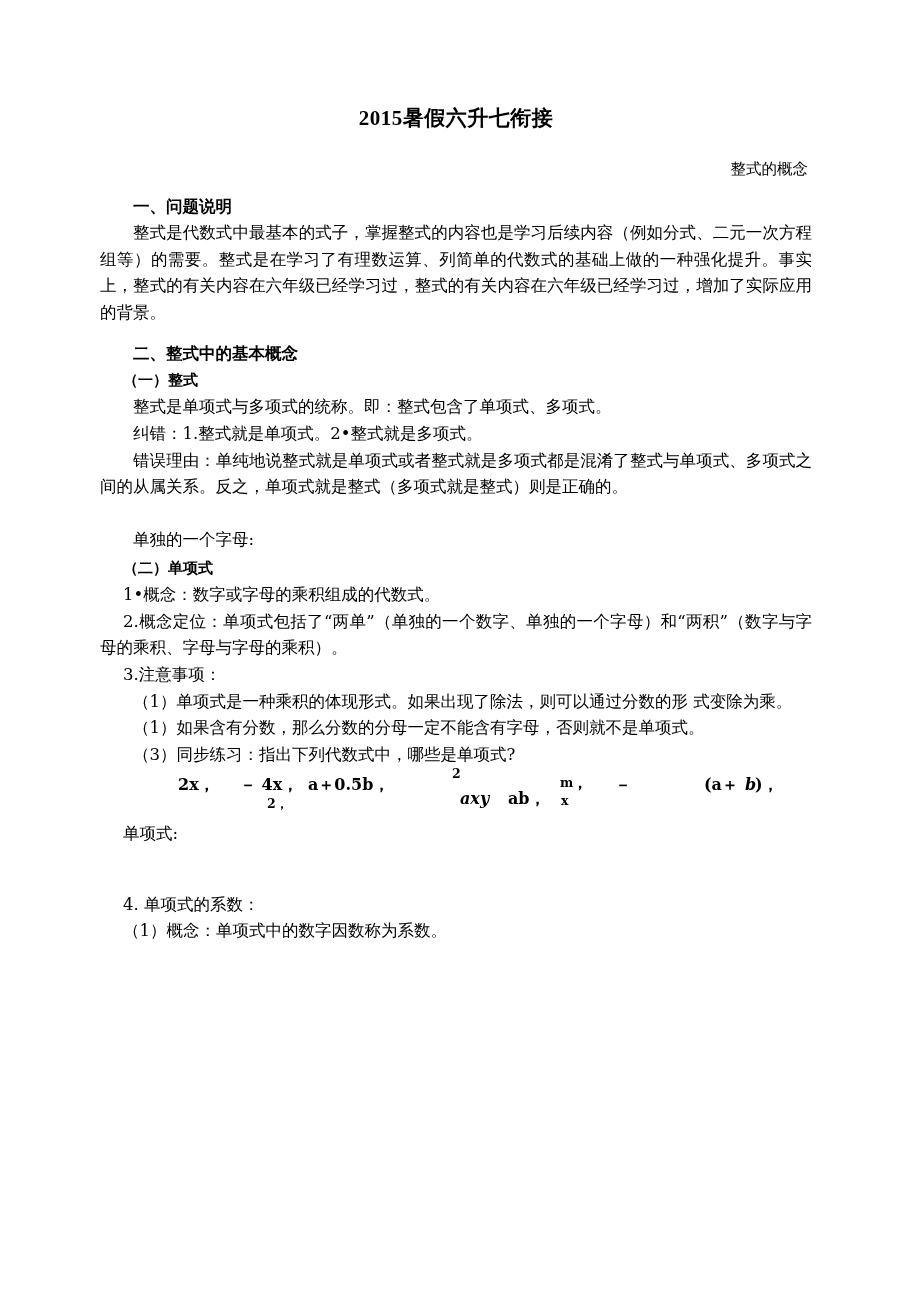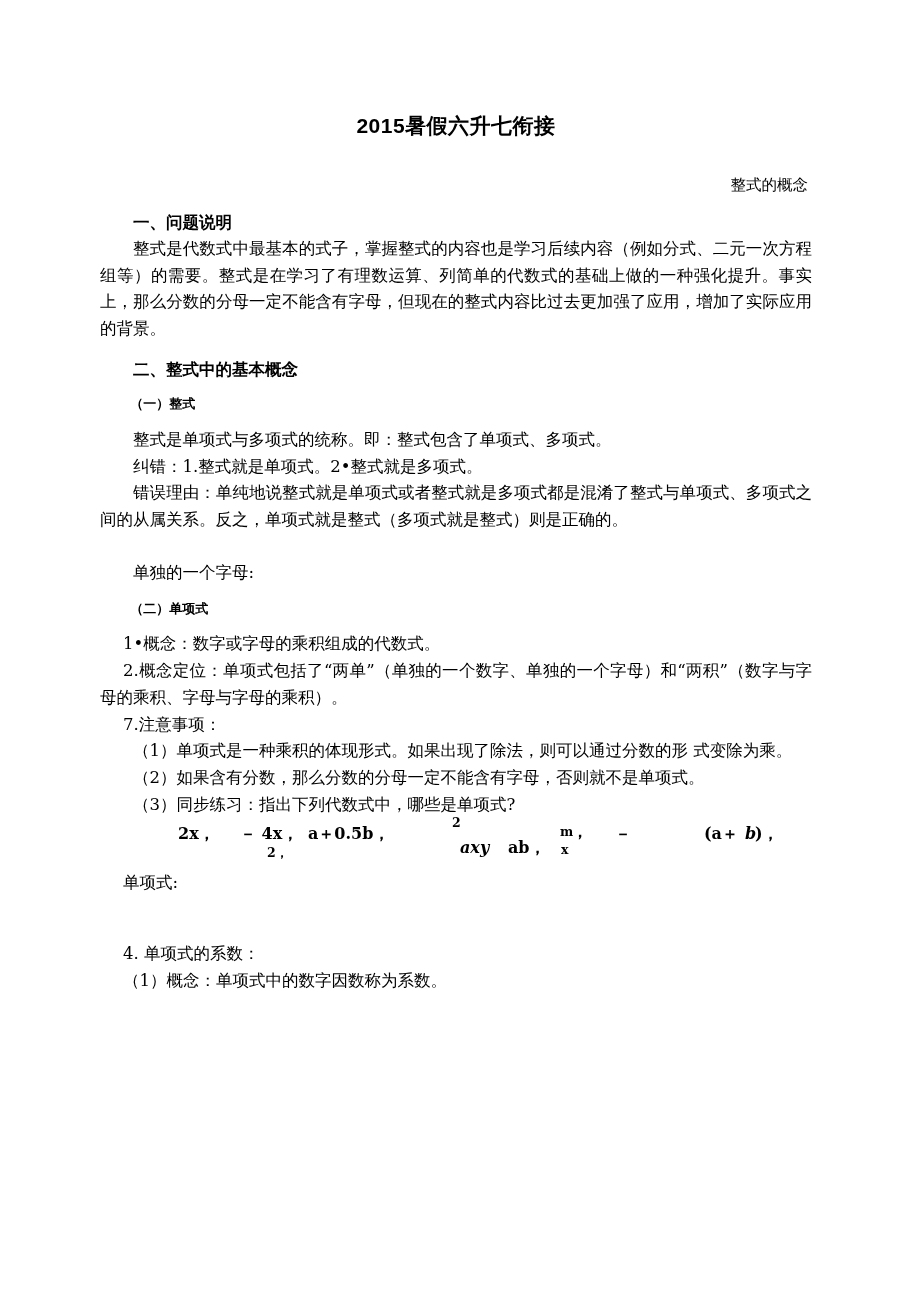--- a/index.html
+++ b/index.html
@@ -22,45 +22,45 @@
     position: absolute;
     left: 100px;
     top: 0;
     width: 712px;
   }
   .doc-title {
     text-align: center;
     font-weight: bold;
     font-size: 21px;
     letter-spacing: 0.5px;
-    margin: 8px;
+    margin: 0;
     padding-top: 104px;
-    font-family: Liberation Sans, sans-serif;
+    font-family: Liberation Serif, serif;
   }
   .subtitle-right {
     text-align: right;
     font-size: 15.5px;
     margin: 0;
     padding-top: 25px;
     padding-right: 4px;
     line-height: 1.5;
     font-family: Liberation Serif, serif;
   }
   .h-section {
     font-weight: bold;
     font-size: 16.5px;
     margin: 0;
     padding-top: 14px;
     text-indent: 2em;
     line-height: 1.55;
   }
   .h-sub {
     font-weight: bold;
-    font-size: 13px;
-    margin: 12px;
+    font-size: 15px;
+    margin: 2px;
     text-indent: 1.4em;
     line-height: 1.6;
   }
   p.body-text {
     margin: 0;
     font-size: 16.5px;
     line-height: 1.62;
     text-indent: 2em;
     text-align: justify;
     text-justify: inter-ideograph;
@@ -111,42 +111,42 @@
 
 <div class="page">
   <div class="content">
 
     <h1 class="doc-title">2015暑假六升七衔接</h1>
 
     <div class="subtitle-right">整式的概念</div>
 
     <div class="h-section">一、问题说明</div>
 
-    <p class="body-text">整式是代数式中最基本的式子，掌握整式的内容也是学习后续内容（例如分式、二元一次方程组等）的需要。整式是在学习了有理数运算、列简单的代数式的基础上做的一种强化提升。事实上，那么分数的分母一定不能含有字母，但现在的整式内容比过去更加强了应用，增加了实际应用的背景。</p>
+    <p class="body-text">整式是代数式中最基本的式子，掌握整式的内容也是学习后续内容（例如分式、二元一次方程组等）的需要。整式是在学习了有理数运算、列简单的代数式的基础上做的一种强化提升。事实上，整式的有关内容在六年级已经学习过，整式的有关内容在六年级已经学习过，增加了实际应用的背景。</p>
 
     <div class="h-section">二、整式中的基本概念</div>
 
     <div class="h-sub">（一）整式</div>
 
     <p class="body-text">整式是单项式与多项式的统称。即：整式包含了单项式、多项式。</p>
     <p class="body-text">纠错：1.整式就是单项式。2•整式就是多项式。</p>
     <p class="body-text">错误理由：单纯地说整式就是单项式或者整式就是多项式都是混淆了整式与单项式、多项式之间的从属关系。反之，单项式就是整式（多项式就是整式）则是正确的。</p>
 
     <div class="gap-md"></div>
 
     <p class="body-text">单独的一个字母:</p>
 
 
     <div class="h-sub">（二）单项式</div>
 
     <p class="body-text indent1">1•概念：数字或字母的乘积组成的代数式。</p>
     <p class="body-text indent1">2.概念定位：单项式包括了“两单”（单独的一个数字、单独的一个字母）和“两积”（数字与字母的乘积、字母与字母的乘积）。</p>
-    <p class="body-text indent1">7.注意事项：</p>
+    <p class="body-text indent1">3.注意事项：</p>
     <p class="body-text">（1）单项式是一种乘积的体现形式。如果出现了除法，则可以通过分数的形 式变除为乘。</p>
-    <p class="body-text">（2）如果含有分数，那么分数的分母一定不能含有字母，否则就不是单项式。</p>
+    <p class="body-text">（1）如果含有分数，那么分数的分母一定不能含有字母，否则就不是单项式。</p>
     <p class="body-text">（3）同步练习：指出下列代数式中，哪些是单项式?</p>
 
     <div class="math-line">
       <span class="mi" style="left:78px; top:6px;">2x，</span>
       <span class="mi" style="left:140px; top:6px;">－ 4x，</span>
       <span class="mi small" style="left:167px; top:27px;">2，</span>
       <span class="mi" style="left:208px; top:6px;text-align:right;">a＋0.5b，</span>
       <span class="mi small" style="left:352px; top:-3px;">2</span>
       <span class="mi ital" style="left:348px; top:20px;margin-left:12px;">axy</span>
       <span class="mi" style="left:408px; top:20px;">ab，</span>

